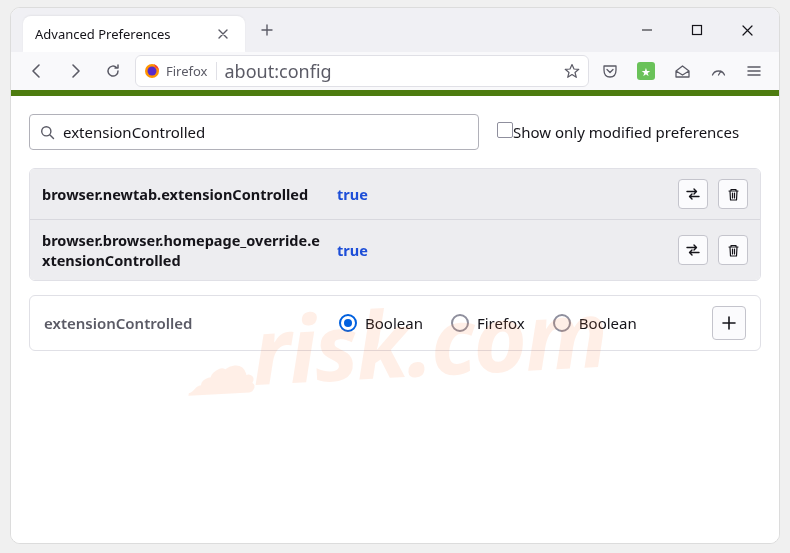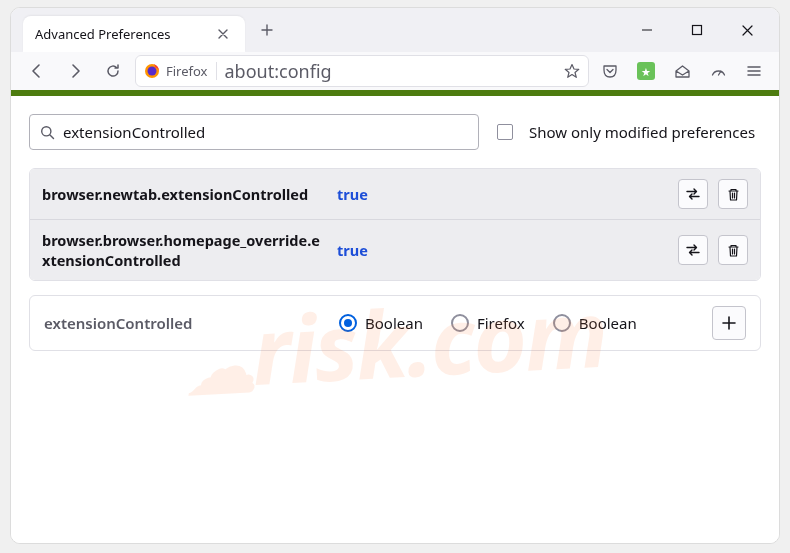--- a/index.html
+++ b/index.html
@@ -27,21 +27,21 @@
 .urlbar-star { color: #5b5b66; }
 .tb-icon { width: 30px; height: 30px; display: flex; align-items: center; justify-content: center; cursor: pointer; color: #5b5b66; }
 .ext-icon { width: 18px; height: 18px; background: #6ac259; border-radius: 3px; display: flex; align-items: center; justify-content: center; }
 .ext-star { color: #fff; font-size: 11px; }
 
 
 .content { flex: 1; background: #fff; padding: 18px 18px 0 18px; position: relative; }
 .search-row { display: flex; align-items: center; gap: 18px; margin-bottom: 18px; }
 .search-box { flex: 0 0 450px; height: 36px; border: 1px solid #b1b1b9; border-radius: 4px; display: flex; align-items: center; padding: 0 10px; gap: 8px; }
 .search-input { border: none; outline: none; font-size: 15px; color: #15141a; flex: 1; }
-.checkbox-wrap { display: flex; align-items: center; gap: 16px; }
+.checkbox-wrap { display: flex; align-items: flex-start; gap: 0; }
 .checkbox { width: 16px; height: 16px; border: 1px solid #8f8f9d; border-radius: 2px; }
 .checkbox-label { font-size: 15px; color: #15141a; }
 
 .pref-list { border: 1px solid #e0e0e6; border-radius: 6px; overflow: hidden; }
 .pref-row { display: flex; align-items: center; padding: 10px 12px; min-height: 48px; }
 .pref-row.modified { background: #ededf0; font-weight: 700; }
 .pref-row + .pref-row.modified { border-top: 1px solid #d8d8de; }
 .pref-name { flex: 0 0 295px; font-size: 14.5px; color: #15141a; word-break: break-word; padding-right: 10px; }
 .pref-value { flex: 1; font-size: 14.5px; color: #1d4ed8; }
 .pref-actions { display: flex; gap: 10px; align-items: center; }

